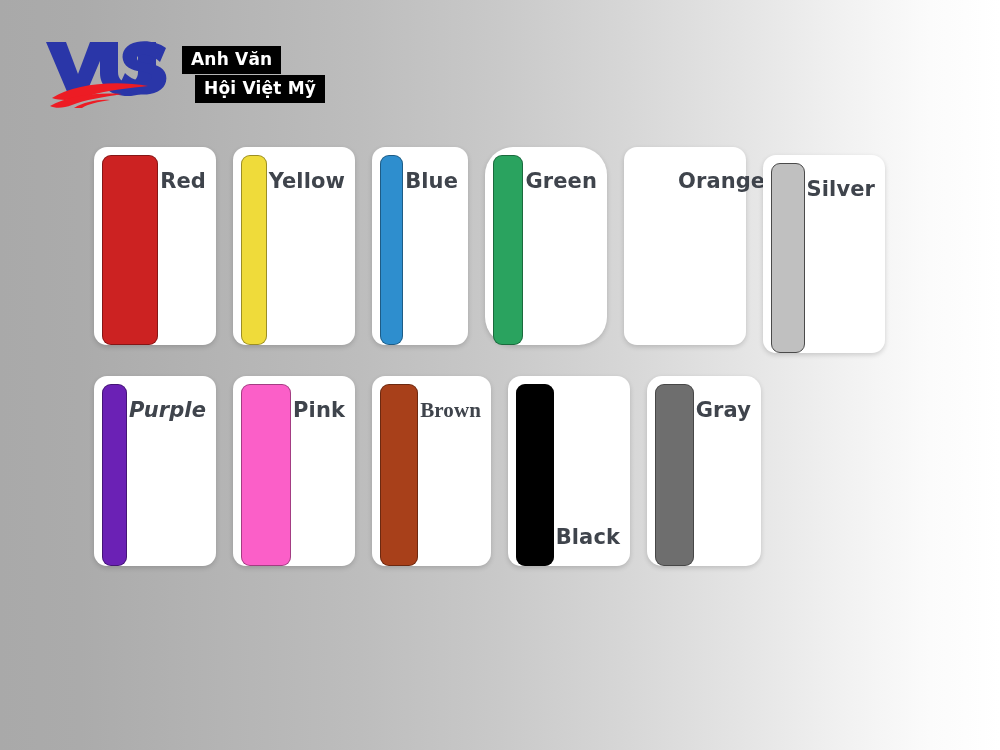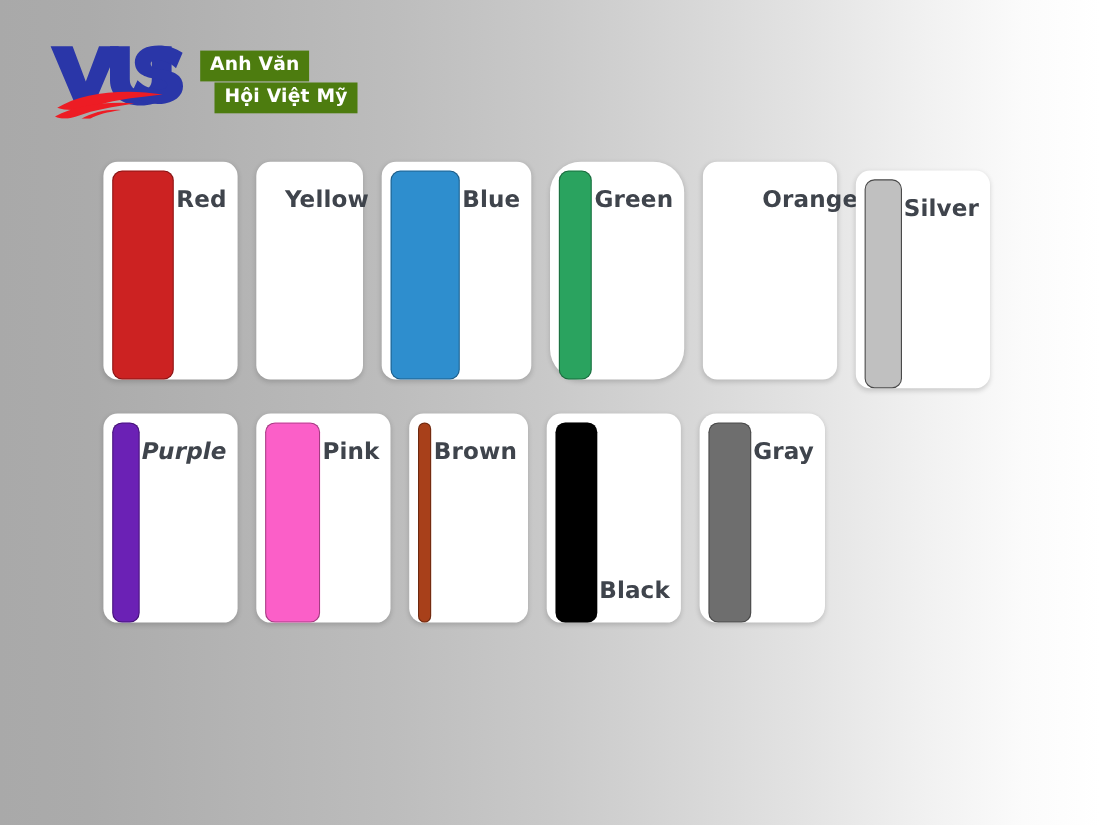--- a/index.html
+++ b/index.html
@@ -41,21 +41,21 @@
     width: 128px;
     height: 72px;
   }
   .logo-banners {
     position: absolute;
     left: 138px;
     top: 10px;
     width: 180px;
   }
   .banner {
-    background: #4d7c0f;
+    background: #000000;
     color: #ffffff;
     font-weight: bold;
     font-size: 17px;
     line-height: 24px;
     letter-spacing: 0.2px;
     padding: 1px 9px 3px 9px;
     display: inline-block;
     white-space: nowrap;
   }
   .banner-row-1 { margin-left: 0px; }
@@ -134,25 +134,25 @@
     <div><span class="banner banner-row-2">Hội Việt Mỹ</span></div>
   </div>
 </div>
 
 <div class="grid">
   <div class="row row-1">
       <div class="card" style="width: 122px;">
         <div class="swatch" style="background: rgb(204, 34, 34); width: 112px; height: 190px; margin: 0px auto; box-shadow: rgba(0, 0, 0, 0.35) 0px 0px 0px 1px inset;"></div>
         <div class="label" style="color: rgb(63, 68, 76);">Red</div>
       </div>
-      <div class="card" style="width: 97px; gap: 16px;">
+      <div class="card" style="width: 122px;">
         <div class="swatch" style="background: rgb(239, 219, 58); width: 112px; height: 190px; margin: 0px auto; box-shadow: rgba(0, 0, 0, 0.35) 0px 0px 0px 1px inset;"></div>
         <div class="label" style="color: rgb(63, 68, 76);">Yellow</div>
       </div>
-      <div class="card" style="width: 136px;">
+      <div class="card" style="width: 96px;">
         <div class="swatch" style="background: rgb(46, 142, 206); width: 106px; height: 190px; margin: 0px auto; box-shadow: rgba(0, 0, 0, 0.35) 0px 0px 0px 1px inset;"></div>
         <div class="label" style="color: rgb(63, 68, 76);">Blue</div>
       </div>
       <div class="card" style="width: 122px; border-radius: 28px;">
         <div class="swatch" style="background: rgb(42, 163, 95); width: 112px; height: 190px; margin: 0px auto; box-shadow: rgba(0, 0, 0, 0.35) 0px 0px 0px 1px inset;"></div>
         <div class="label" style="color: rgb(63, 68, 76);">Green</div>
       </div>
       <div class="card" style="width: 122px; gap: 44px;">
         <div class="swatch" style="background: rgb(232, 129, 42); width: 112px; height: 190px; margin: 0px auto; box-shadow: rgba(0, 0, 0, 0.35) 0px 0px 0px 1px inset;"></div>
         <div class="label" style="color: rgb(63, 68, 76);">Orange</div>
@@ -164,21 +164,21 @@
     </div>
   <div class="row row-2">
       <div class="card" style="width: 122px; font-style: italic;">
         <div class="swatch" style="background: rgb(107, 33, 181); width: 112px; height: 182px; margin: 0px auto; box-shadow: rgba(0, 0, 0, 0.35) 0px 0px 0px 1px inset;"></div>
         <div class="label" style="color: rgb(63, 68, 76);">Purple</div>
       </div>
       <div class="card" style="width: 122px;">
         <div class="swatch" style="background: rgb(251, 95, 200); width: 112px; height: 182px; margin: 0px auto; box-shadow: rgba(0, 0, 0, 0.35) 0px 0px 0px 1px inset;"></div>
         <div class="label" style="color: rgb(63, 68, 76);">Pink</div>
       </div>
-      <div class="card" style="width: 108px;">
+      <div class="card" style="width: 119px; font-family: Liberation Serif, serif;">
         <div class="swatch" style="background: rgb(168, 64, 26); width: 106px; height: 182px; margin: 0px auto; box-shadow: rgba(0, 0, 0, 0.35) 0px 0px 0px 1px inset;"></div>
         <div class="label" style="color: rgb(63, 68, 76);">Brown</div>
       </div>
       <div class="card" style="width: 122px; align-items: flex-end;">
         <div class="swatch" style="background: rgb(0, 0, 0); width: 112px; height: 182px; margin: 0px auto; box-shadow: rgba(0, 0, 0, 0.35) 0px 0px 0px 1px inset;"></div>
         <div class="label" style="color: rgb(63, 68, 76);">Black</div>
       </div>
       <div class="card" style="width: 114px; border-radius: 15px;">
         <div class="swatch" style="background: rgb(110, 110, 110); width: 112px; height: 182px; margin: 0px auto; box-shadow: rgba(0, 0, 0, 0.35) 0px 0px 0px 1px inset;"></div>
         <div class="label" style="color: rgb(63, 68, 76);">Gray</div>

